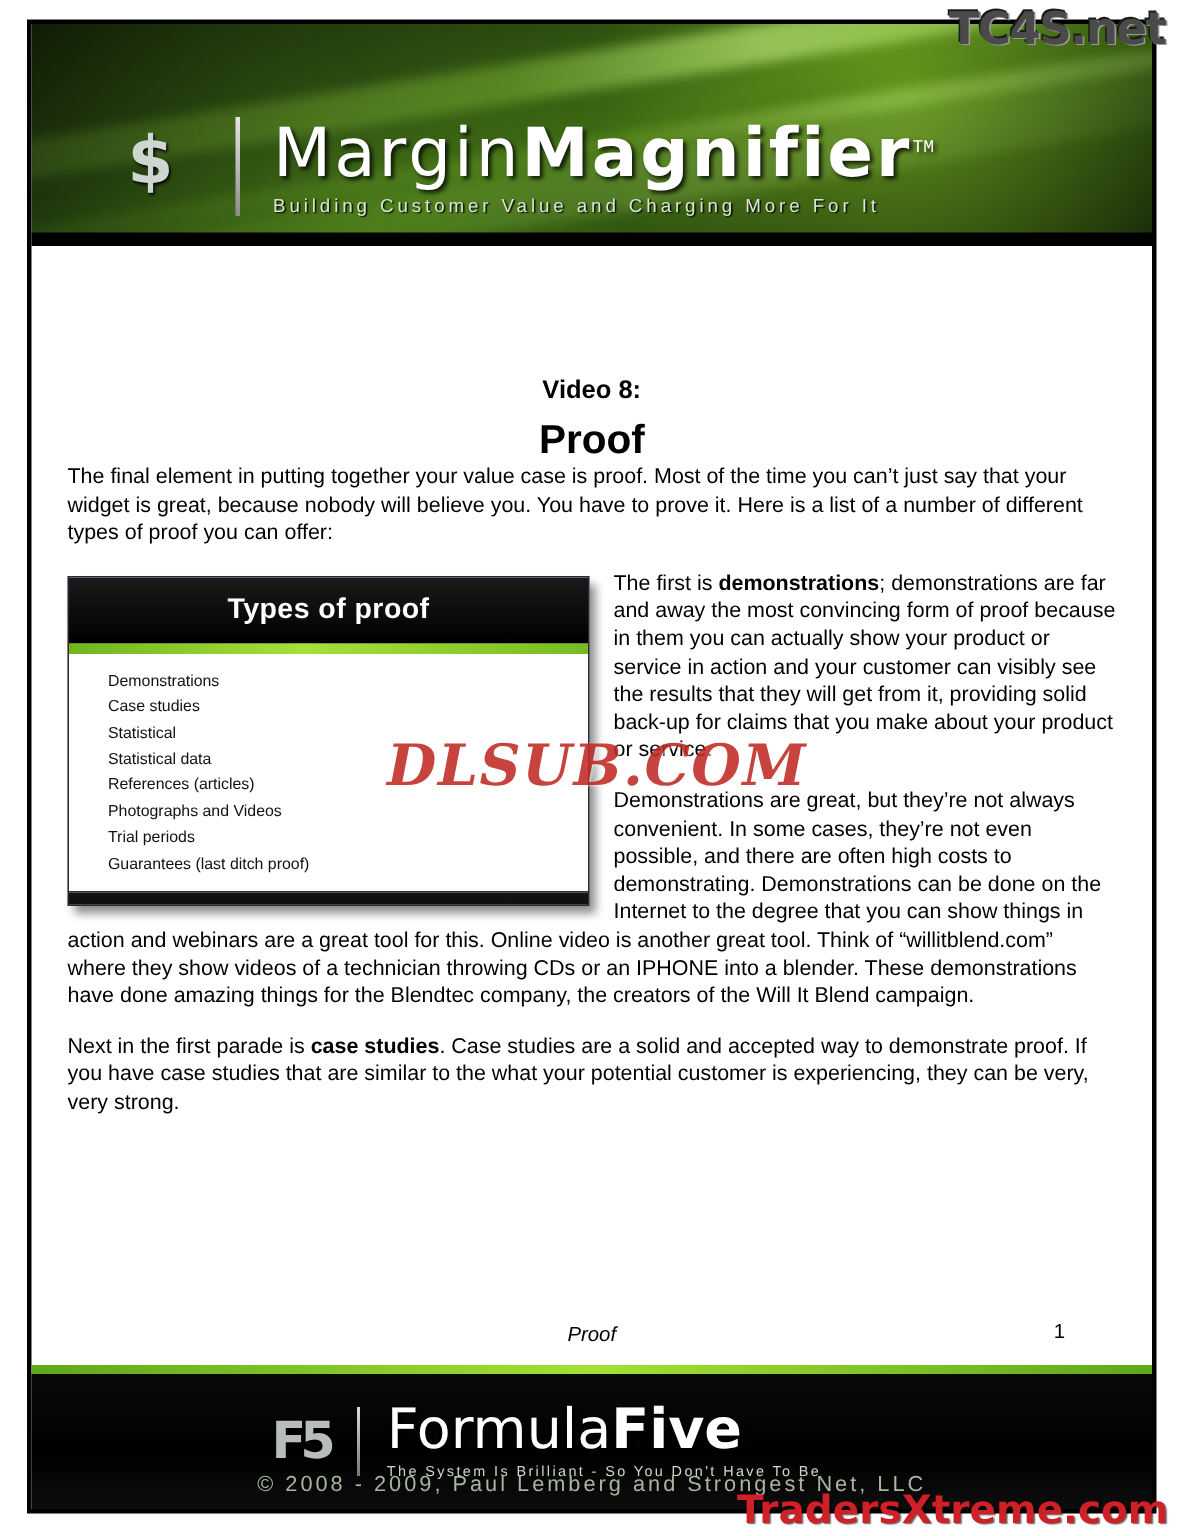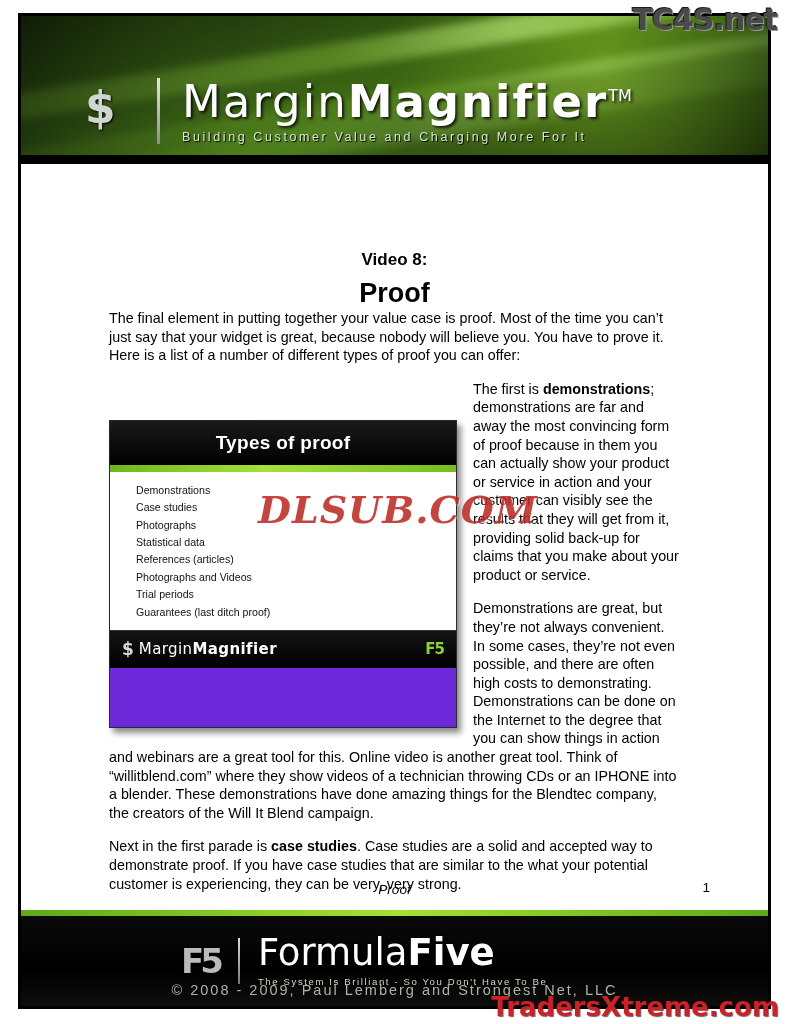--- a/index.html
+++ b/index.html
@@ -134,41 +134,42 @@
     font-size: 45px;
     letter-spacing: 2px;
     color: #ffffff;
     line-height: 1;
     white-space: nowrap;
     text-shadow: 2px 2px 3px rgba(0,0,0,.8);
   }
   .logo-title .thin { font-weight: normal; }
   .logo-title .bold { font-weight: bold; }
   .tm {
-    font-size: 16px;
+    font-size: 12px;
     vertical-align: super;
     letter-spacing: 0;
+    font-family: Liberation Mono, monospace;
   }
   .logo-sub {
     margin-top: 6px;
     font-family: "Liberation Sans", sans-serif;
     font-size: 12.5px;
     letter-spacing: 2.6px;
     color: #d8e5cf;
     white-space: nowrap;
     text-shadow: 1px 1px 1px #000;
   }
 
   
   .content {
     position: absolute;
     left: 0;
     top: 148px;
     width: 100%;
-    padding: 0 88px;
+    padding: 0 24px;
     box-sizing: border-box;
   }
   .video-label {
     margin-top: 86px;
     text-align: center;
     font-size: 17px;
     font-weight: bold;
     color: #000;
   }
   .doc-title {
@@ -188,28 +189,27 @@
   .intro { margin-top: 26px; }
 
   
   .slide-wrap {
     float: left;
     width: 348px;
     margin: 4px 16px 6px 0;
   }
   .slide {
     width: 348px;
-    height: 308px;
-    background: #6d28d9;
+    height: 220px;
+    background: #f0abfc;
     box-sizing: border-box;
     border: 1px solid #2a2a2a;
     box-shadow: 4px 5px 6px rgba(0,0,0,.45);
     position: relative;
     overflow: hidden;
-    margin-top: 36px;
   }
   .slide-head {
     height: 44px;
     background: linear-gradient(#1a1a1a, #000);
     color: #fff;
     font-size: 19px;
     font-weight: bold;
     display: flex;
     align-items: center;
     justify-content: center;
@@ -385,21 +385,21 @@
     <p class="body intro">The final element in putting together your value case is proof. Most of the time you can’t just say that your widget is great, because nobody will believe you.  You have to prove it. Here is a list of a number of different types of proof you can offer:</p>
 
     <div class="slide-wrap">
       <div class="slide">
         <div class="slide-head">Types of proof</div>
         <div class="slide-rule"></div>
         <div class="slide-body">
           <ul>
             <li>Demonstrations</li>
             <li>Case studies</li>
-            <li>Photographs</li>
+            <li>Statistical</li>
             <li>Statistical data</li>
             <li>References (articles)</li>
             <li>Photographs and Videos</li>
             <li>Trial periods</li>
             <li>Guarantees (last ditch proof)</li>
           </ul>
         </div>
         <div class="slide-foot">
           <span class="coin">$</span>
           <span class="name"><span>Margin</span><span class="b">Magnifier</span></span>

